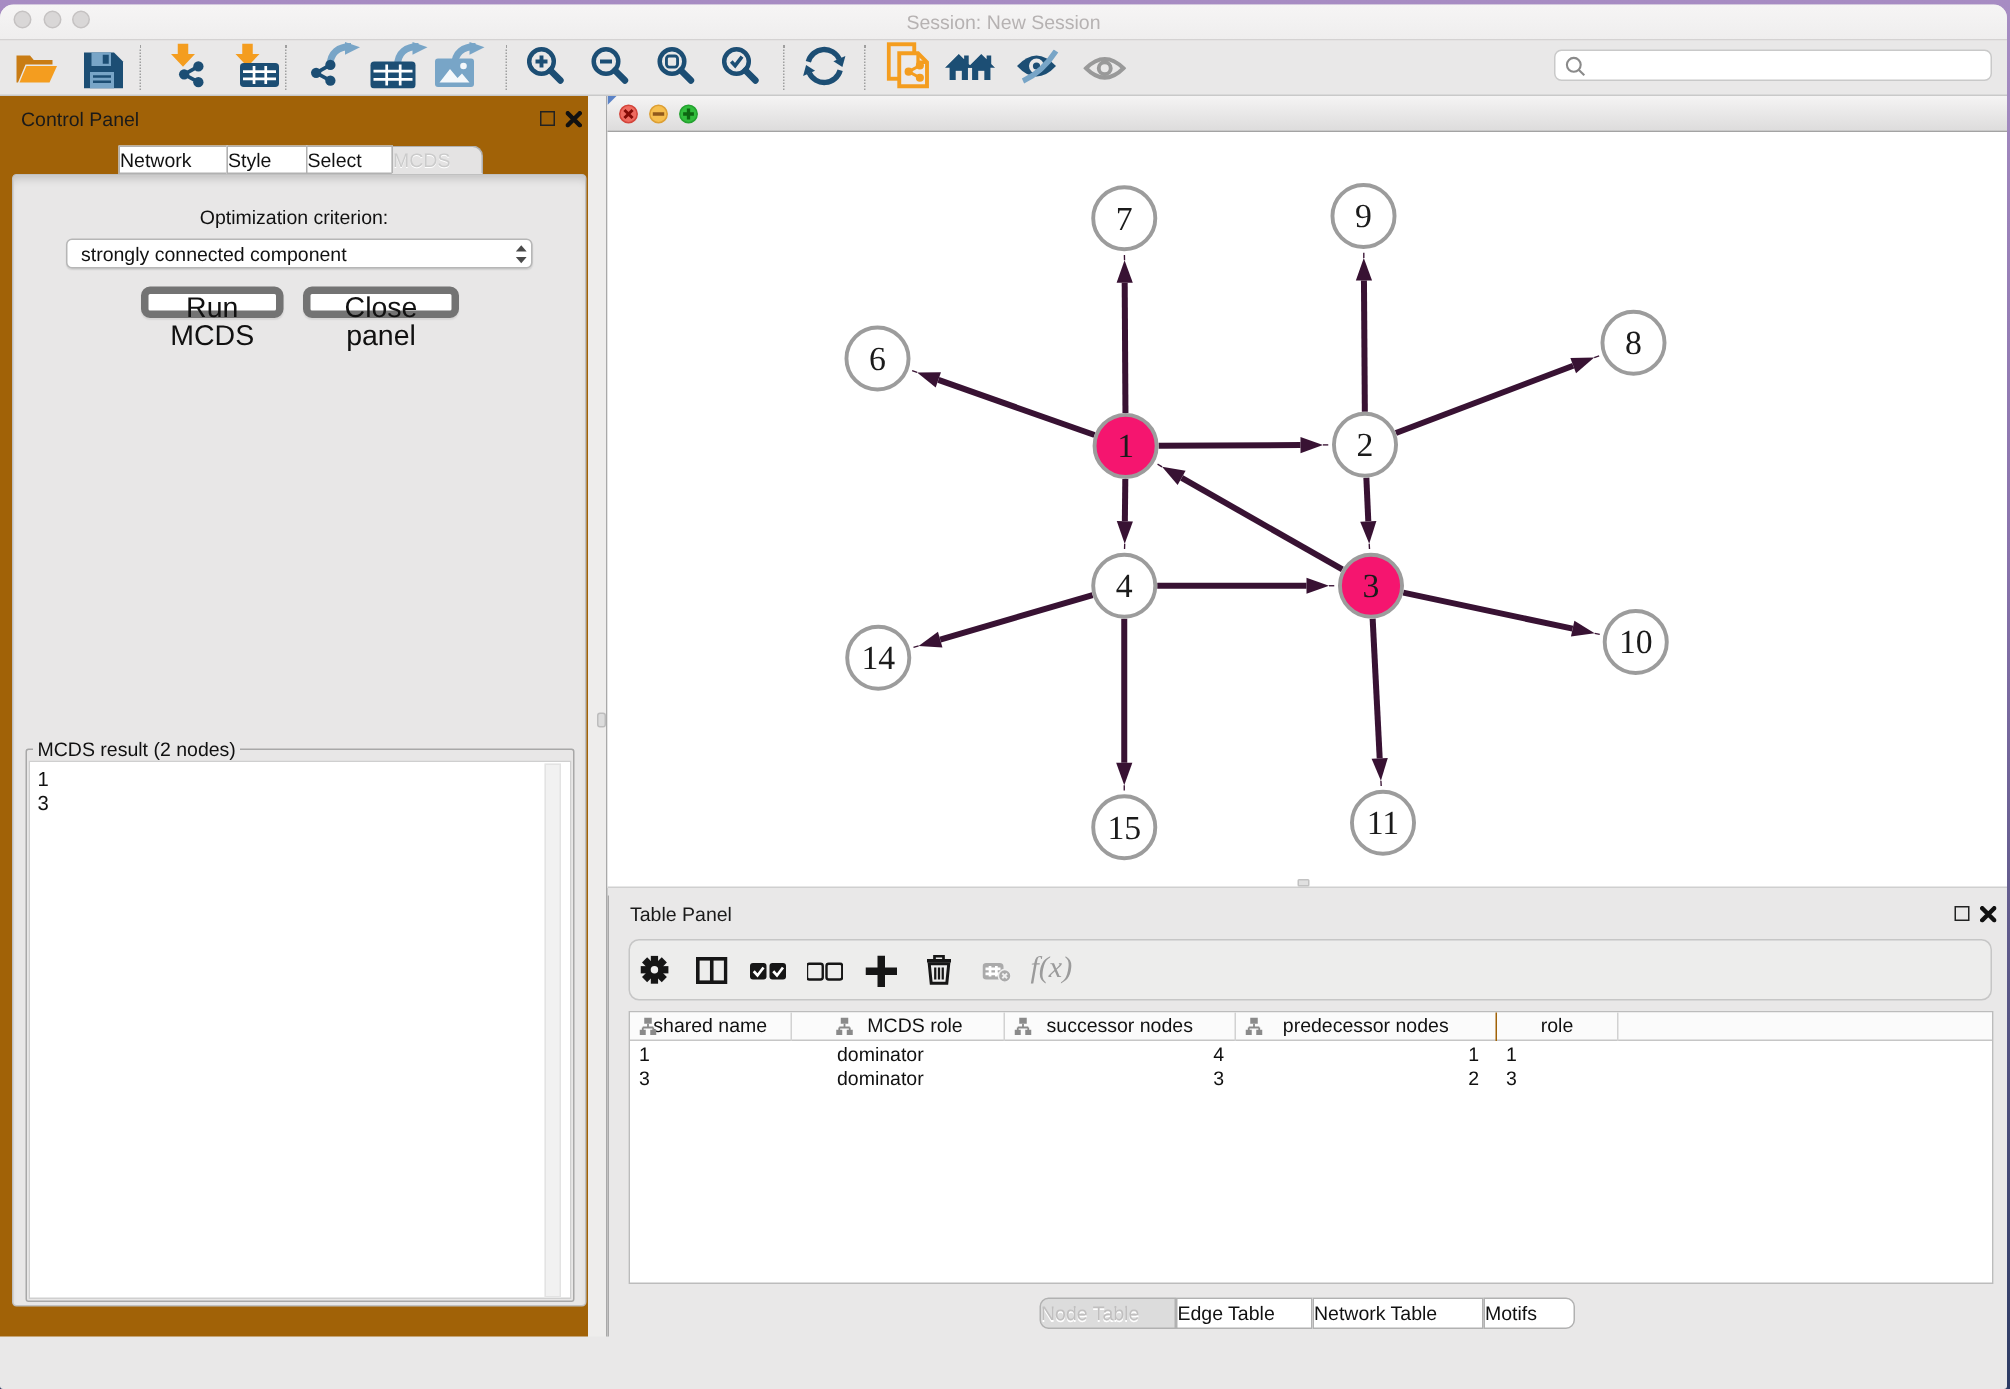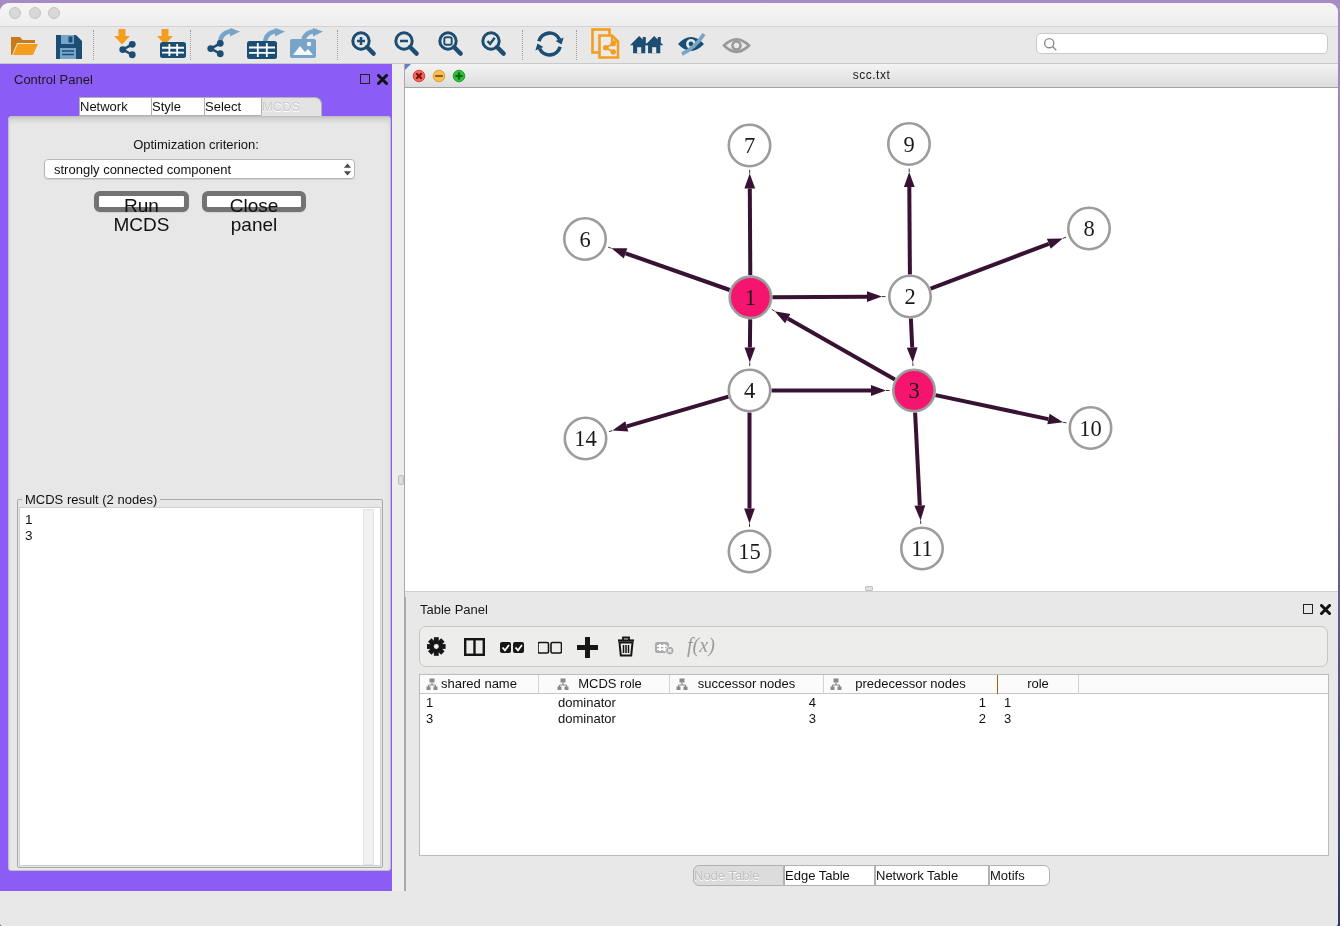--- a/index.html
+++ b/index.html
@@ -6,20 +6,21 @@
 .abs{position:absolute}
 #win{position:absolute;left:0;top:3px;width:1338px;height:923px;background:#e9e8e8;border-radius:9px 9px 2px 2px;overflow:hidden}
 .tab{position:absolute;height:19px;background:#fff;border:1px solid #b1b1b1;color:#111;font-size:13px;line-height:17px}
 .btn{position:absolute;height:21px;background:#fff;border:5px solid #737373;border-radius:6px;font-size:19px;text-align:center;line-height:19px;color:#111;box-shadow:0 1px 1px rgba(0,0,0,0.08)}
 </style></head><body>
 <div id="win">
     <div class="abs" style="left:0;top:0;width:1338px;height:24px;background:linear-gradient(#f6f5f5,#efeeee);border-bottom:1px solid #d4d2d2">
       <div class="abs" style="left:9px;top:4px;width:12px;height:12px;border-radius:6px;background:#d9d7d7;border:1px solid #c5c2c2"></div>
       <div class="abs" style="left:28.5px;top:4px;width:12px;height:12px;border-radius:6px;background:#d9d7d7;border:1px solid #c5c2c2"></div>
       <div class="abs" style="left:48px;top:4px;width:12px;height:12px;border-radius:6px;background:#d9d7d7;border:1px solid #c5c2c2"></div>
+      <div class="abs" style="left:0;top:4px;width:1338px;text-align:center;font-size:13px;color:#b6b2b2">Session: New Session</div>
     </div>
     <div class="abs" style="left:0;top:24px;width:1338px;height:37px;background:#e9e8e8;border-bottom:1px solid #c9c9c9">
       <div class="abs" style="left:93px;top:3px;height:30px;border-left:1px dotted #9f9f9f"></div>
       <div class="abs" style="left:190px;top:3px;height:30px;border-left:1px dotted #9f9f9f"></div>
       <div class="abs" style="left:337px;top:3px;height:30px;border-left:1px dotted #9f9f9f"></div>
       <div class="abs" style="left:522px;top:3px;height:30px;border-left:1px dotted #9f9f9f"></div>
       <div class="abs" style="left:576px;top:3px;height:30px;border-left:1px dotted #9f9f9f"></div>
       <svg style="position:absolute;left:8px;top:6px" width="32" height="26" viewBox="0 0 30 26">
         <path d="M2 4h9l2.5 3H26v3H8L3 22H2z" fill="#c97c14"></path>
         <path d="M4 22l4.6-11H29L24 22z" fill="#f49d1f"></path>
@@ -141,21 +142,21 @@
         <path d="M2 9.5 Q14.5 -3 27 9.5 Q14.5 22 2 9.5z" fill="none" stroke="#999" stroke-width="2.6"></path>
         <circle cx="14.5" cy="9.5" r="4" fill="none" stroke="#999" stroke-width="2.6"></circle>
       </svg>
       <div class="abs" style="left:1036px;top:6px;width:292px;height:21px;background:#fff;border:1px solid #c9c9c9;border-radius:5px">
         <svg style="position:absolute;left:6px;top:3px" width="15" height="15" viewBox="0 0 15 15">
           <circle cx="6.2" cy="6.2" r="4.6" fill="none" stroke="#8a8a8a" stroke-width="1.4"></circle>
           <line x1="9.6" y1="9.6" x2="13.2" y2="13.2" stroke="#8a8a8a" stroke-width="1.4"></line>
         </svg>
       </div>
     </div>
-    <div class="abs" style="left:0;top:61px;width:392px;height:827px;background:#8b5cf6">
+    <div class="abs" style="left:0;top:61px;width:392px;height:827px;background:#a16207">
       <div class="abs" style="left:14px;top:8px;font-size:13px;color:#1a1a1a">Control Panel</div>
       <div class="abs" style="left:360px;top:10px;width:10px;height:10px;border:1.5px solid #222"></div>
       <svg style="position:absolute;left:377px;top:10px" width="11" height="11" viewBox="0 0 11 11">
         <path d="M1.5 1.5l8 8M9.5 1.5l-8 8" stroke="#111" stroke-width="3" stroke-linecap="round"></path>
       </svg>
       <div class="abs" style="left:8px;top:52px;width:383px;height:755px;background:#e8e7e7;border:1px solid #c0c0c0;border-radius:3px;box-shadow:inset 0 5px 6px -3px rgba(0,0,0,0.17)"></div>
       <div class="tab" style="left:79px;top:33px;width:73px">Network</div>
       <div class="tab" style="left:151px;top:33px;width:54px">Style</div>
       <div class="tab" style="left:204px;top:33px;width:58px">Select</div>
       <div class="tab" style="left:261px;top:33px;width:61px;background:#e4e3e3;color:#cbcbcb;border-radius:0 7px 0 0;text-shadow:0 1px 0 #fff;border-bottom-color:#e4e3e3">MCDS</div>
@@ -186,21 +187,20 @@
           <path d="M0 0 L6 0 0 6z" fill="#5b82c6"></path>
           <g transform="translate(1,1)">
             <circle cx="13" cy="11" r="5.8" fill="#ee6a5f" stroke="#d3443a" stroke-width="1"></circle>
             <path d="M10.3 8.3l5.4 5.4M15.7 8.3l-5.4 5.4" stroke="#840b06" stroke-width="2"></path>
             <circle cx="33" cy="11" r="5.8" fill="#f6bf4f" stroke="#dd9f33" stroke-width="1"></circle>
             <path d="M29.2 11h7.6" stroke="#90591b" stroke-width="2.2"></path>
             <circle cx="53" cy="11" r="5.8" fill="#31bd3c" stroke="#24a12f" stroke-width="1"></circle>
             <path d="M49.4 11h7.2M53 7.4v7.2" stroke="#0d6611" stroke-width="2.2"></path>
           </g>
         </svg>
-        <div class="abs" style="left:0;top:4px;width:933px;text-align:center;font-size:12px;color:#1a1a1a;letter-spacing:0.5px">scc.txt</div>
       </div>
       <svg style="position:absolute;left:1px;top:24px" width="932" height="501" viewBox="0 0 932 501">
         <line x1="344.3" y1="187.3" x2="343.8" y2="100.5" stroke="#381233" stroke-width="4.0"></line>
 <polygon points="343.7,85.5 349.2,100.5 338.4,100.5" fill="#381233"></polygon>
 <line x1="343.7" y1="85.5" x2="343.6" y2="82.0" stroke="#381233" stroke-width="0.9"></line>
 <line x1="323.7" y1="202.0" x2="219.6" y2="165.3" stroke="#381233" stroke-width="4.0"></line>
 <polygon points="205.4,160.3 221.3,160.2 217.8,170.4" fill="#381233"></polygon>
 <line x1="205.4" y1="160.3" x2="202.1" y2="159.1" stroke="#381233" stroke-width="0.9"></line>
 <line x1="366.4" y1="209.2" x2="461.0" y2="208.7" stroke="#381233" stroke-width="4.0"></line>
 <polygon points="476.0,208.6 461.0,214.1 461.0,203.3" fill="#381233"></polygon>
@@ -309,21 +309,21 @@
         <line x1="2" y1="4.96" x2="12" y2="4.96" stroke="#fff" stroke-width="1.8"></line>
         <line x1="5.04" y1="3" x2="5.04" y2="10" stroke="#fff" stroke-width="1.8"></line>
         <line x1="2" y1="8.26" x2="12" y2="8.26" stroke="#fff" stroke-width="1.8"></line>
         <line x1="9.24" y1="3" x2="9.24" y2="10" stroke="#fff" stroke-width="1.8"></line>
         <circle cx="14.8" cy="9.6" r="4.2" fill="#aaaaaa" stroke="#efefef" stroke-width="1"></circle>
         <path d="M13.2 8l3.2 3.2M16.4 8l-3.2 3.2" stroke="#efefef" stroke-width="1.3"></path>
       </svg>
       <div class="abs" style="left:281px;top:37px;font-family:Liberation Serif, serif;font-style:italic;font-size:20px;color:#9b9b9b"><i>f</i>(<i>x</i>)</div>
       <div class="abs" style="left:13px;top:77px;width:910px;height:182px;background:#fff;border:1px solid #bcbcbc">
         <div class="abs" style="left:0;top:0;width:908px;height:19px;background:#fbfbfb;border-bottom:1px solid #c6c6c6"></div>
-        <div class="abs" style="left:0px;top:0;width:119px;height:19px;border-right:1px solid #d2d2d2;font-size:13px;color:#111;text-align:center;line-height:18px">shared name</div>
+        <div class="abs" style="left:0px;top:0;width:108px;height:19px;border-right:1px solid #d2d2d2;font-size:13px;color:#111;text-align:center;line-height:18px">shared name</div>
         <svg style="position:absolute;left:6px;top:3px" width="12" height="13" viewBox="0 0 12 13">
           <rect x="3.5" y="0.5" width="5" height="4" fill="#8a8a8a"></rect>
           <path d="M6 4.5v2.5M2.5 7h7M2.5 7v2M9.5 7v2" stroke="#8a8a8a" stroke-width="1.2" fill="none"></path>
           <rect x="0.5" y="8.5" width="4" height="3.5" fill="#8a8a8a"></rect>
           <rect x="7.5" y="8.5" width="4" height="3.5" fill="#8a8a8a"></rect>
         </svg>
         <div class="abs" style="left:131px;top:0;width:119px;height:19px;border-right:1px solid #d2d2d2;font-size:13px;color:#111;text-align:center;line-height:18px">MCDS role</div>
         <svg style="position:absolute;left:137px;top:3px" width="12" height="13" viewBox="0 0 12 13">
           <rect x="3.5" y="0.5" width="5" height="4" fill="#8a8a8a"></rect>
           <path d="M6 4.5v2.5M2.5 7h7M2.5 7v2M9.5 7v2" stroke="#8a8a8a" stroke-width="1.2" fill="none"></path>

